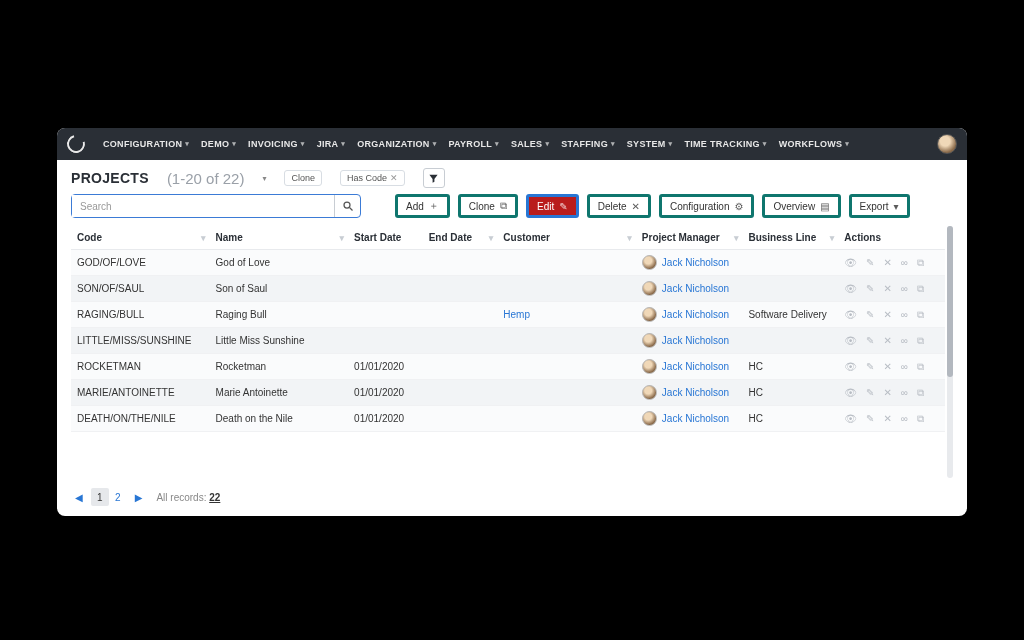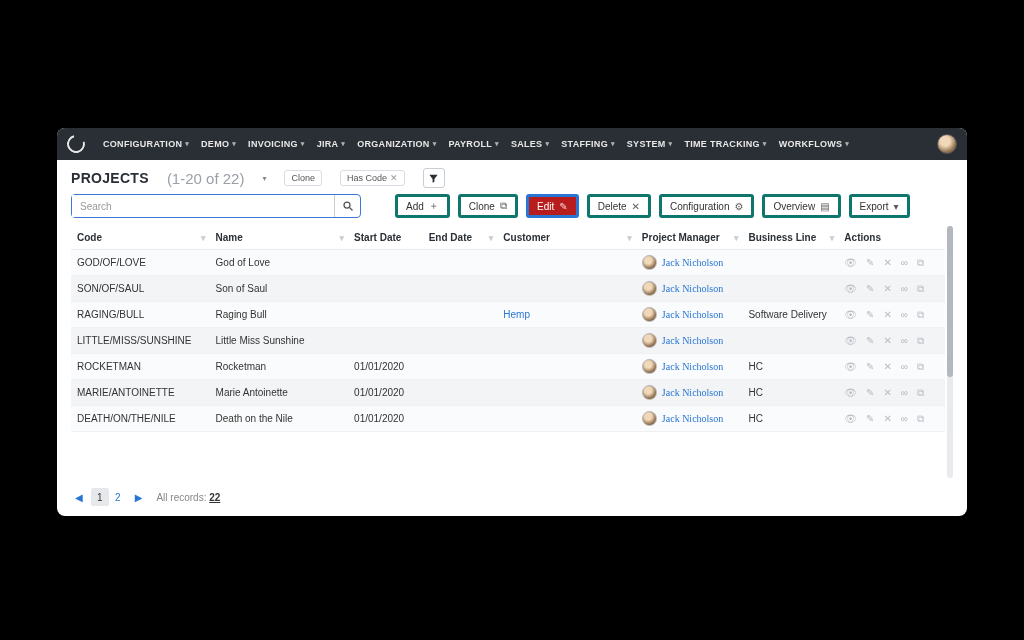--- a/index.html
+++ b/index.html
@@ -224,21 +224,21 @@
   }
   tbody tr:nth-child(odd) td { background: #fafbfc; }
   tbody tr:nth-child(even) td { background: #f2f4f6; }
   .pm-cell { display: flex; align-items: center; gap: 5px; }
   .avatar-sm {
     width: 15px; height: 15px; border-radius: 50%;
     background: radial-gradient(circle at 40% 35%, #f0d8b8 30%, #8a6a4a 70%);
     border: 1px solid #bbb;
     flex-shrink: 0;
   }
-  .pm-link { color: #2876d4; cursor: pointer; font-family: Liberation Serif, serif; }
+  .pm-link { color: #2876d4; cursor: pointer; }
   .cust-link { color: #2876d4; cursor: pointer; }
   .actions-cell {
     display: flex;
     gap: 9px;
     color: #b8bdc4;
     font-size: 10px;
   }
   .actions-cell span { cursor: pointer; }
   .pager-row {
     display: flex;

